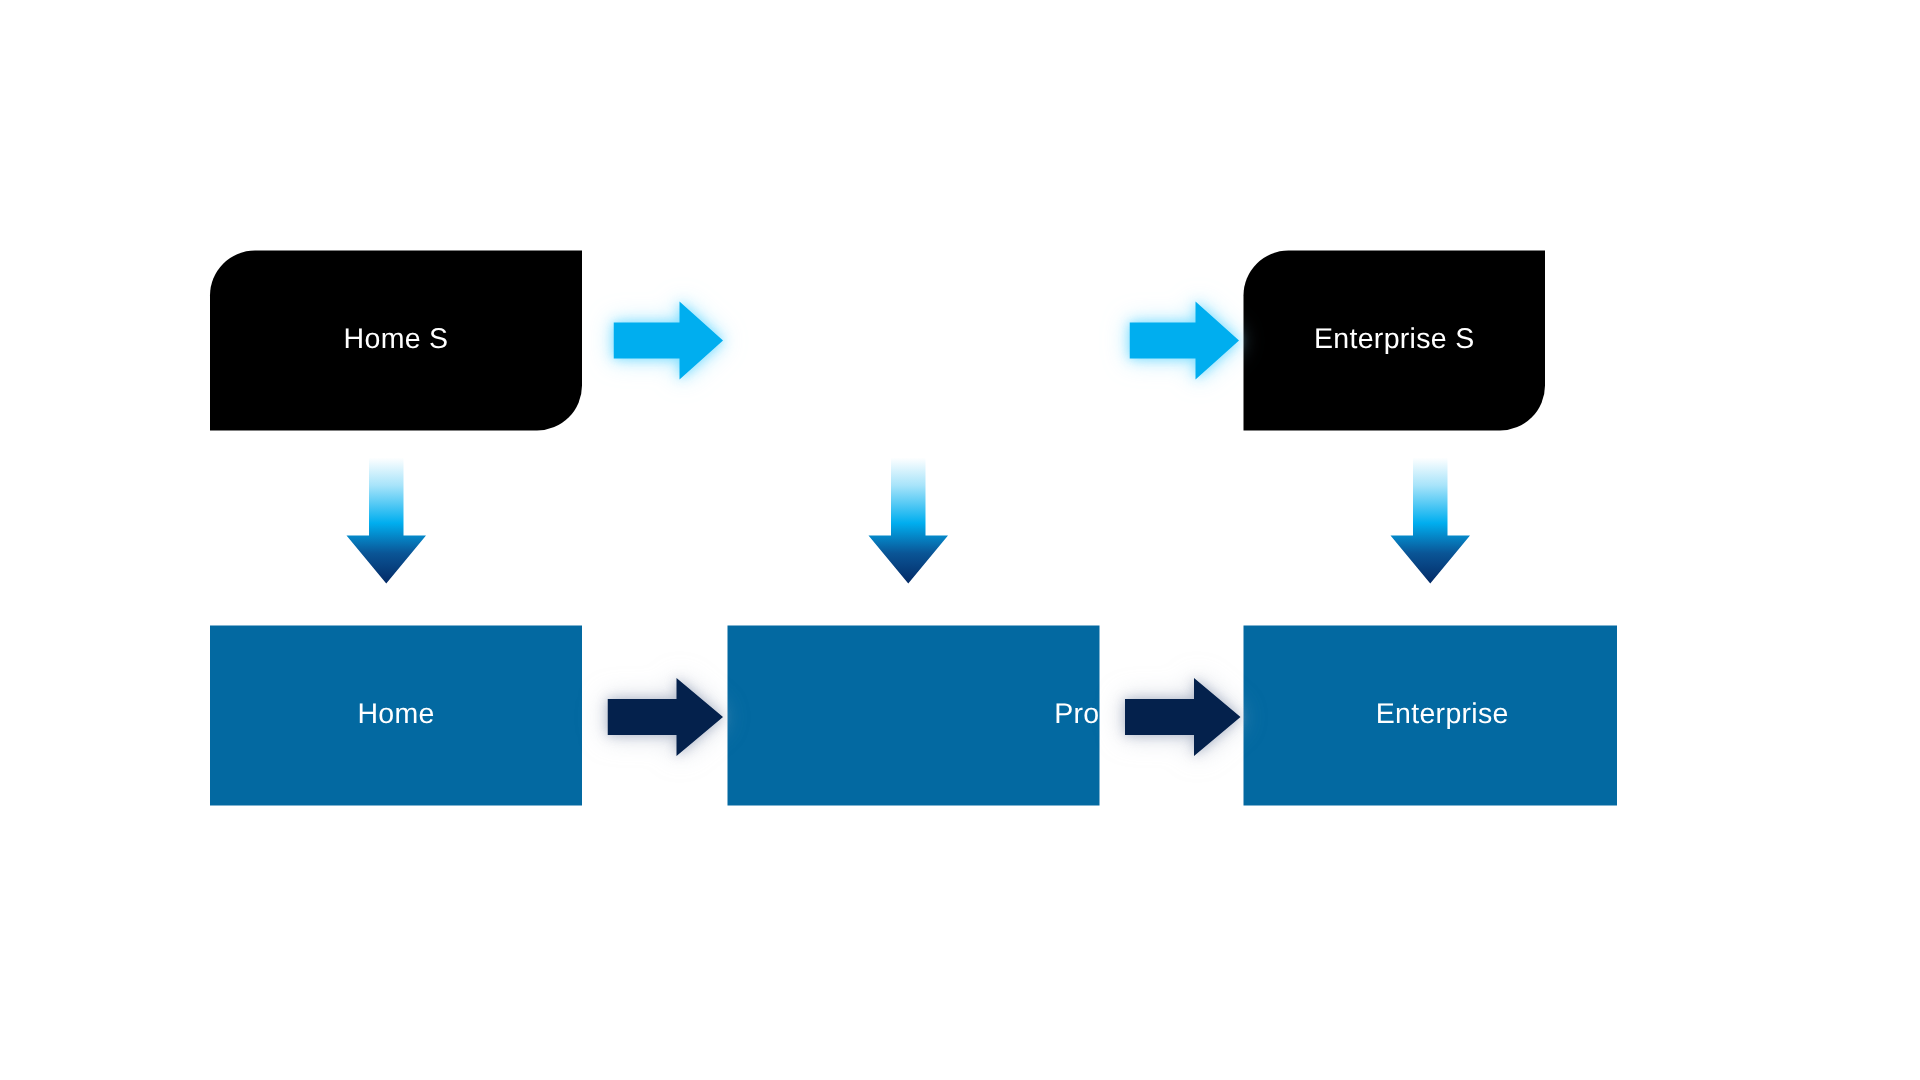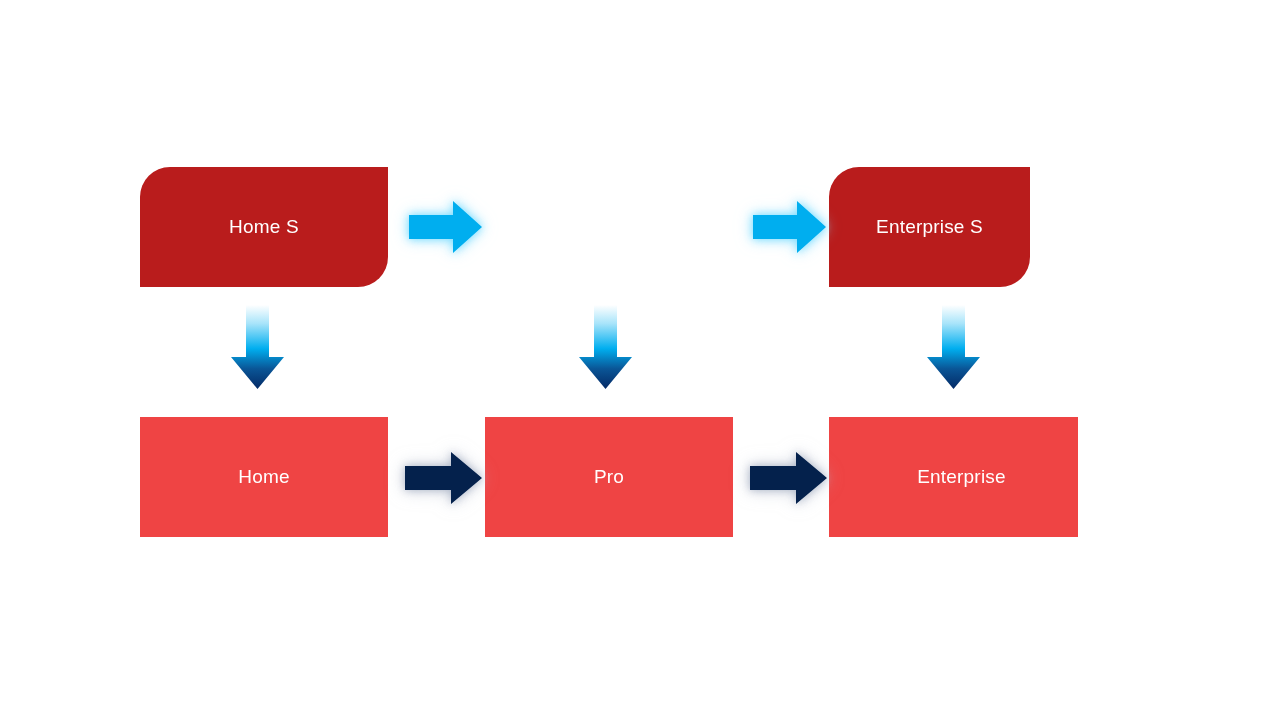--- a/index.html
+++ b/index.html
@@ -16,36 +16,36 @@
 
   #canvas {
     position: relative;
     width: 1280px;
     height: 720px;
   }
 
   
   .proc-box-top {
     position: absolute;
-    background: #b91c1c;
+    background: #000000;
     border-radius: 30px 0 30px 0;
     display: flex;
     align-items: center;
     justify-content: center;
     color: #ffffff;
     font-size: 19px;
     font-weight: 400;
     letter-spacing: 0.2px;
     box-sizing: border-box;
   }
 
   
   .proc-box-bottom {
     position: absolute;
-    background: #ef4444;
+    background: #0369a1;
     border-radius: 0;
     display: flex;
     align-items: center;
     justify-content: center;
     color: #ffffff;
     font-size: 19px;
     font-weight: 400;
     letter-spacing: 0.2px;
     box-sizing: border-box;
   }
@@ -130,21 +130,21 @@
         </linearGradient>
       </defs>
       <polygon points="16,0 39,0 39,52 54,52 27.5,84 1,52 16,52" fill="url(#vgrad3)"></polygon>
     </svg>
   </div>
 
   <div class="proc-box-bottom" style="left:140px; top:417px; width:248px; height:120px;">
     <span>Home</span>
   </div>
 
-  <div class="proc-box-bottom" style="left:485px; top:417px; width:248px; height:120px;">
+  <div class="proc-box-bottom" style="left:485px; top:417px; width:248px; height:120px;justify-content:flex-end;">
     <span>Pro</span>
   </div>
 
   <div class="proc-box-bottom" style="left:829px; top:417px; width:249px; height:120px;padding-left:16px;">
     <span>Enterprise</span>
   </div>
 
   <div class="arrow glow-navy" style="left:405px; top:449px;">
     <svg width="78" height="58" viewBox="0 0 78 58" xmlns="http://www.w3.org/2000/svg">
       <polygon points="0,17 46,17 46,3 77,29 46,55 46,41 0,41" fill="#04214C"></polygon>

